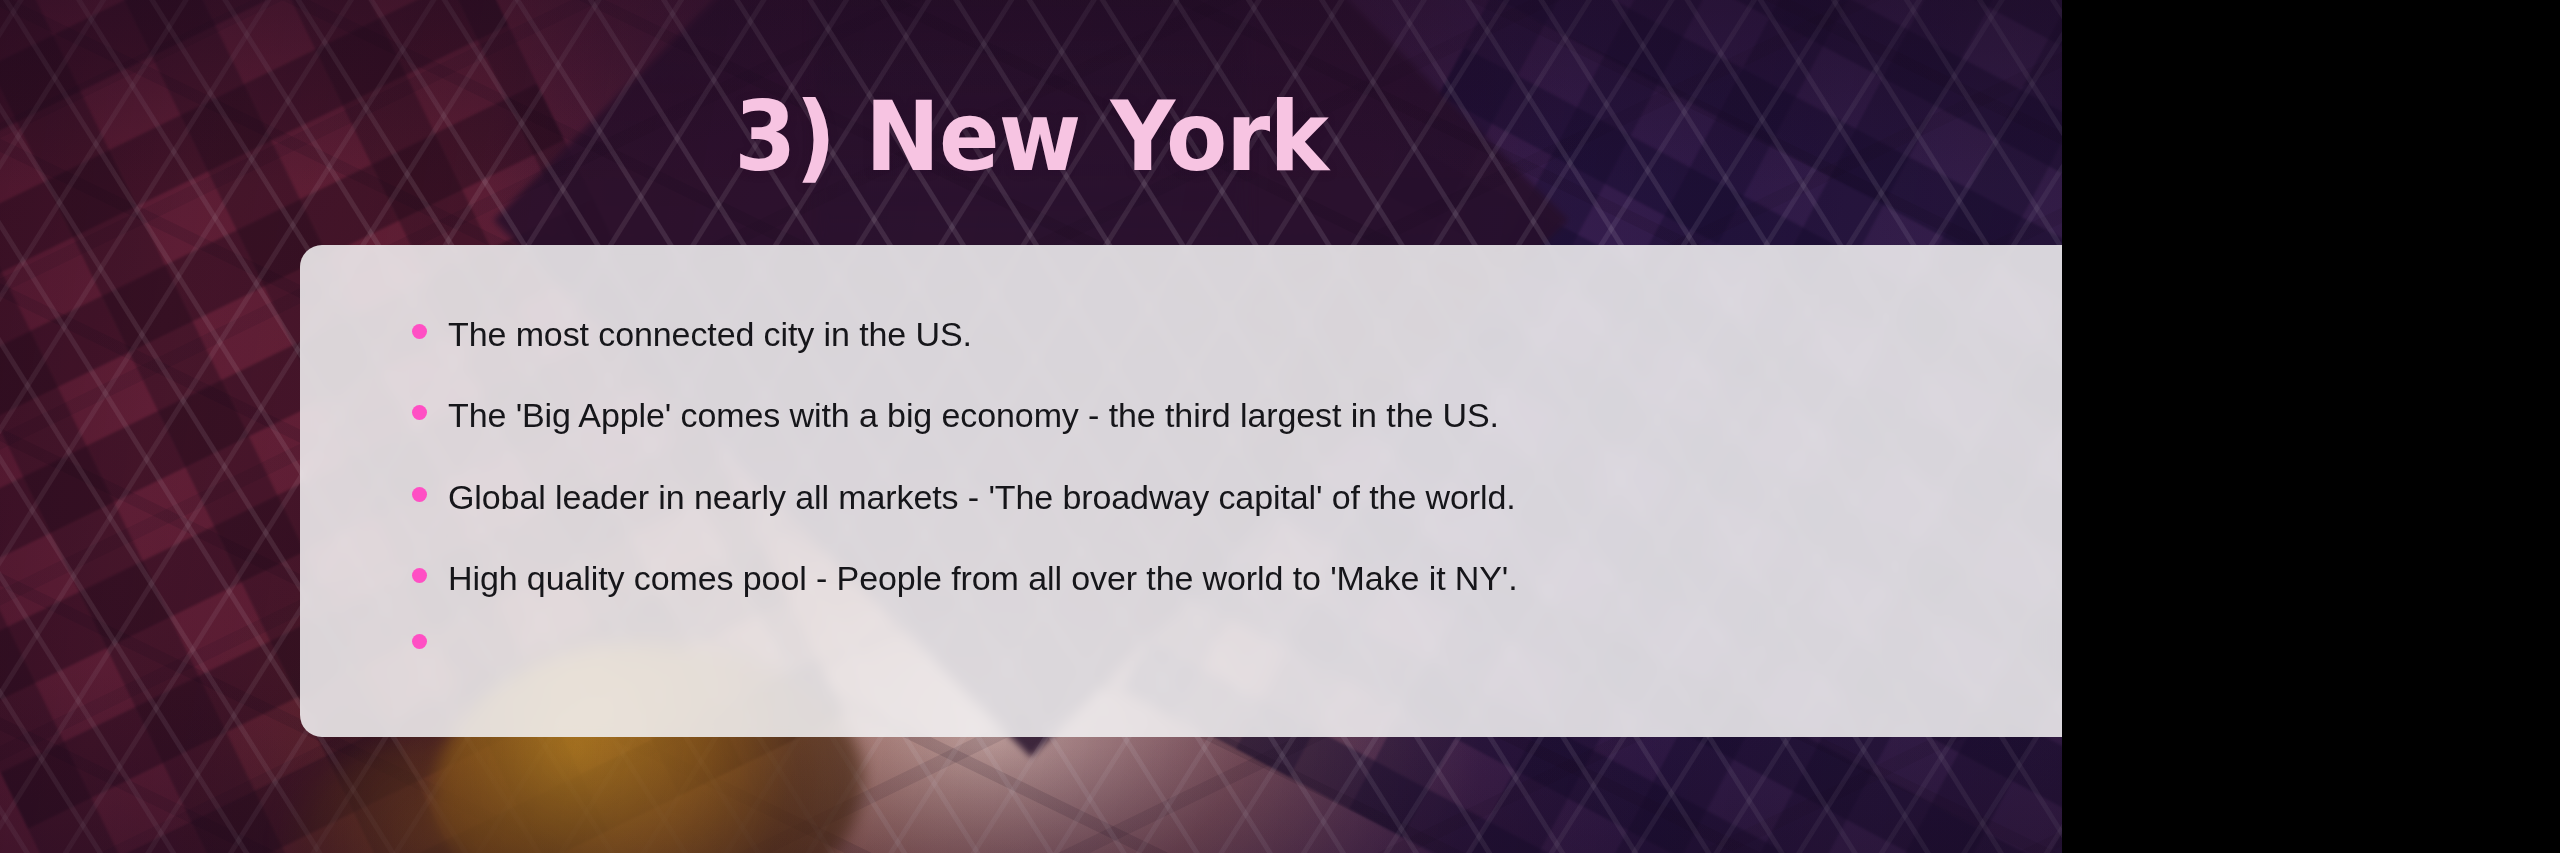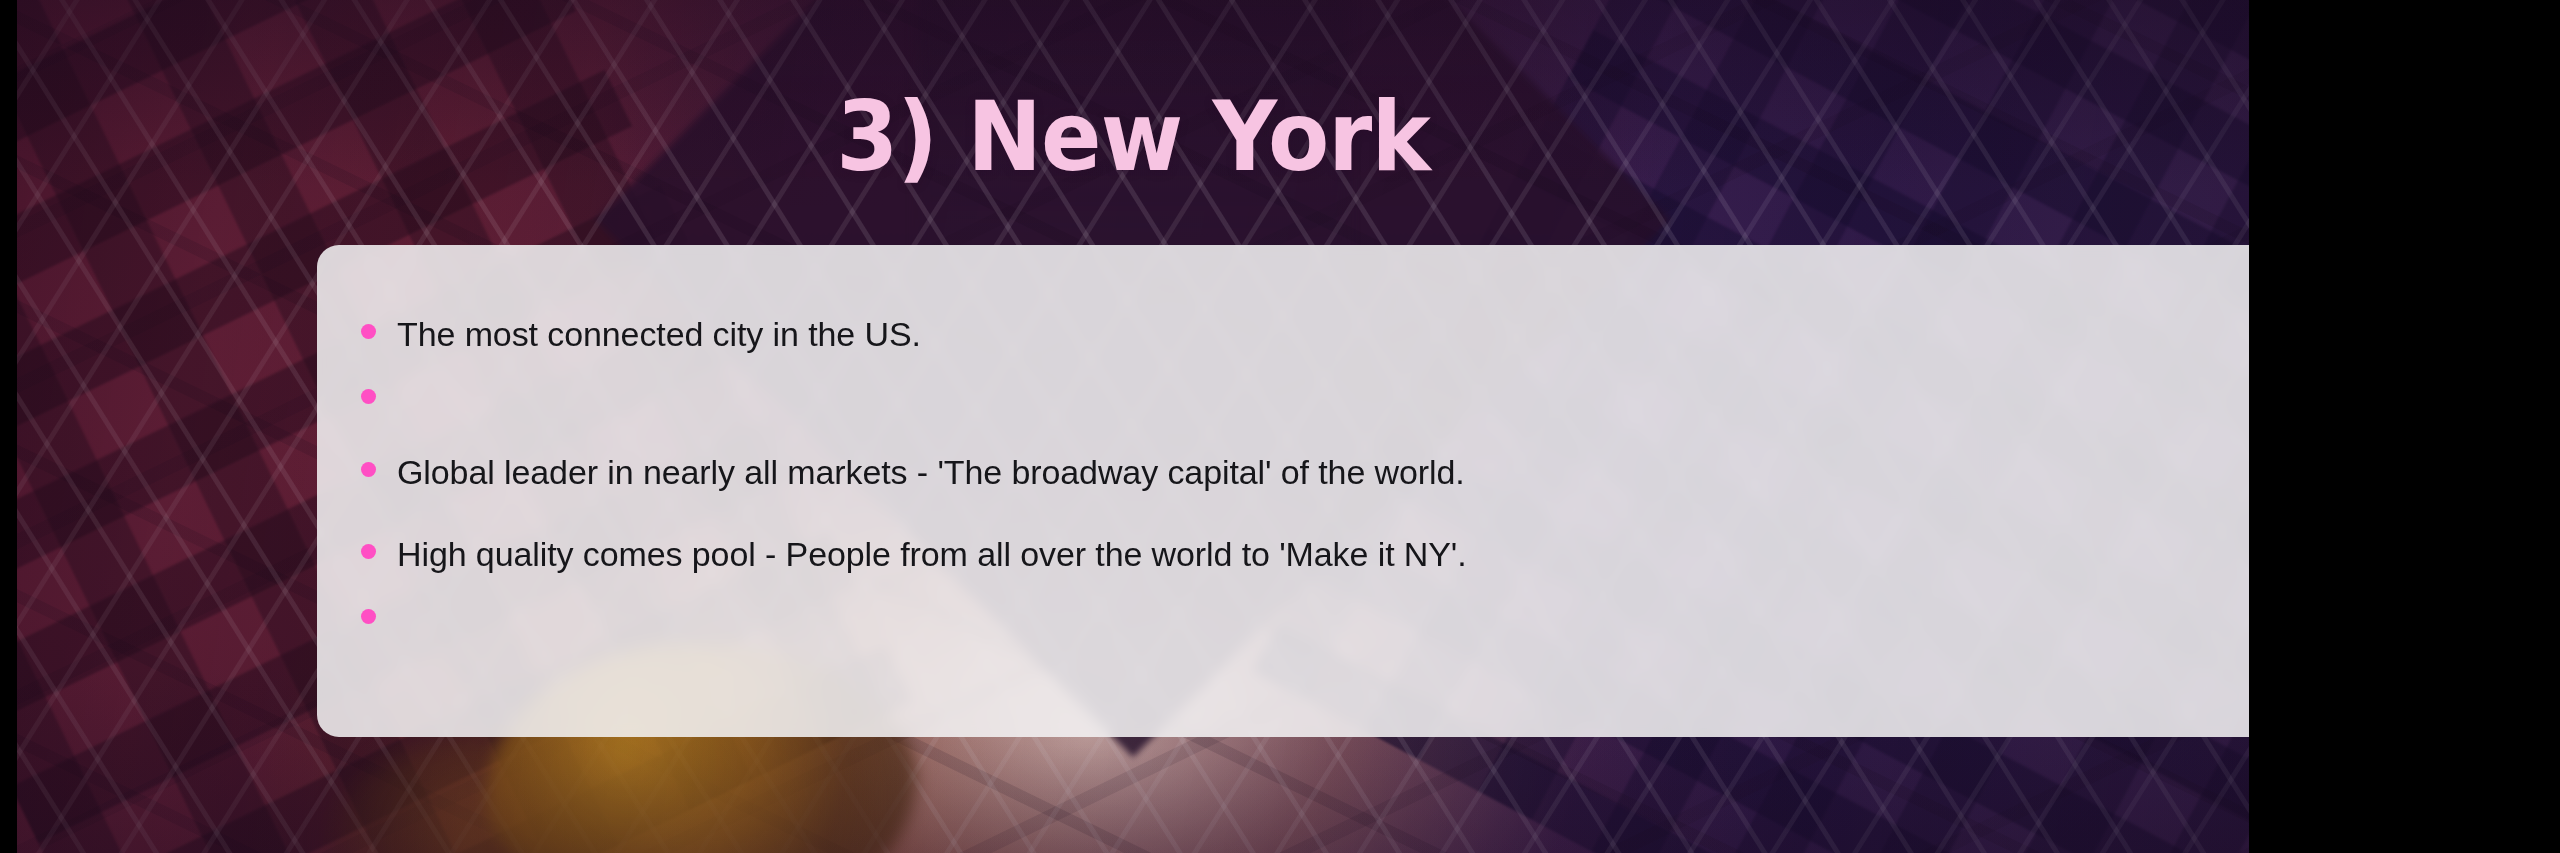--- a/index.html
+++ b/index.html
@@ -6,25 +6,24 @@
     margin: 0;
     padding: 0;
     background: #000;
   }
   body {
     font-family: "Liberation Sans", sans-serif;
   }
 
   .slide {
     position: relative;
-    width: 2232px;
+    width: 2062px;
     height: 853px;
     overflow: hidden;
     background: #c2410c;
-    margin-left: 17px;
   }
 
   
   .bg {
     position: absolute;
     inset: 0;
     overflow: hidden;
   }
   .bg-base {
     position: absolute;
@@ -221,21 +220,21 @@
   .card {
     position: absolute;
     left: 300px;
     top: 245px;
     width: 1955px;
     height: 492px;
     border-radius: 22px;
     background: rgba(244,242,244,0.87);
     backdrop-filter: blur(6px);
     box-sizing: border-box;
-    padding: 70px 76px 0 44px;
+    padding: 70px 76px 0 112px;
     overflow: hidden;
   }
 
   .bullets {
     list-style: none;
     margin: 0;
     padding: 0;
   }
   .bullet-row {
     display: flex;
@@ -296,20 +295,21 @@
   <div class="card">
     <ul class="bullets">
 
       <li class="bullet-row">
         <span class="dot"></span>
         <span class="bullet-text">The most connected city in the US.</span>
       </li>
 
       <li class="bullet-row">
         <span class="dot"></span>
+        <span class="bullet-text">The 'Big Apple' comes with a big economy - the third largest in the US.</span>
       </li>
 
       <li class="bullet-row">
         <span class="dot"></span>
         <span class="bullet-text">Global leader in nearly all markets - 'The broadway capital' of the world.</span>
       </li>
 
       <li class="bullet-row">
         <span class="dot"></span>
         <span class="bullet-text">High quality comes pool - People from all over the world to 'Make it NY'.</span>

